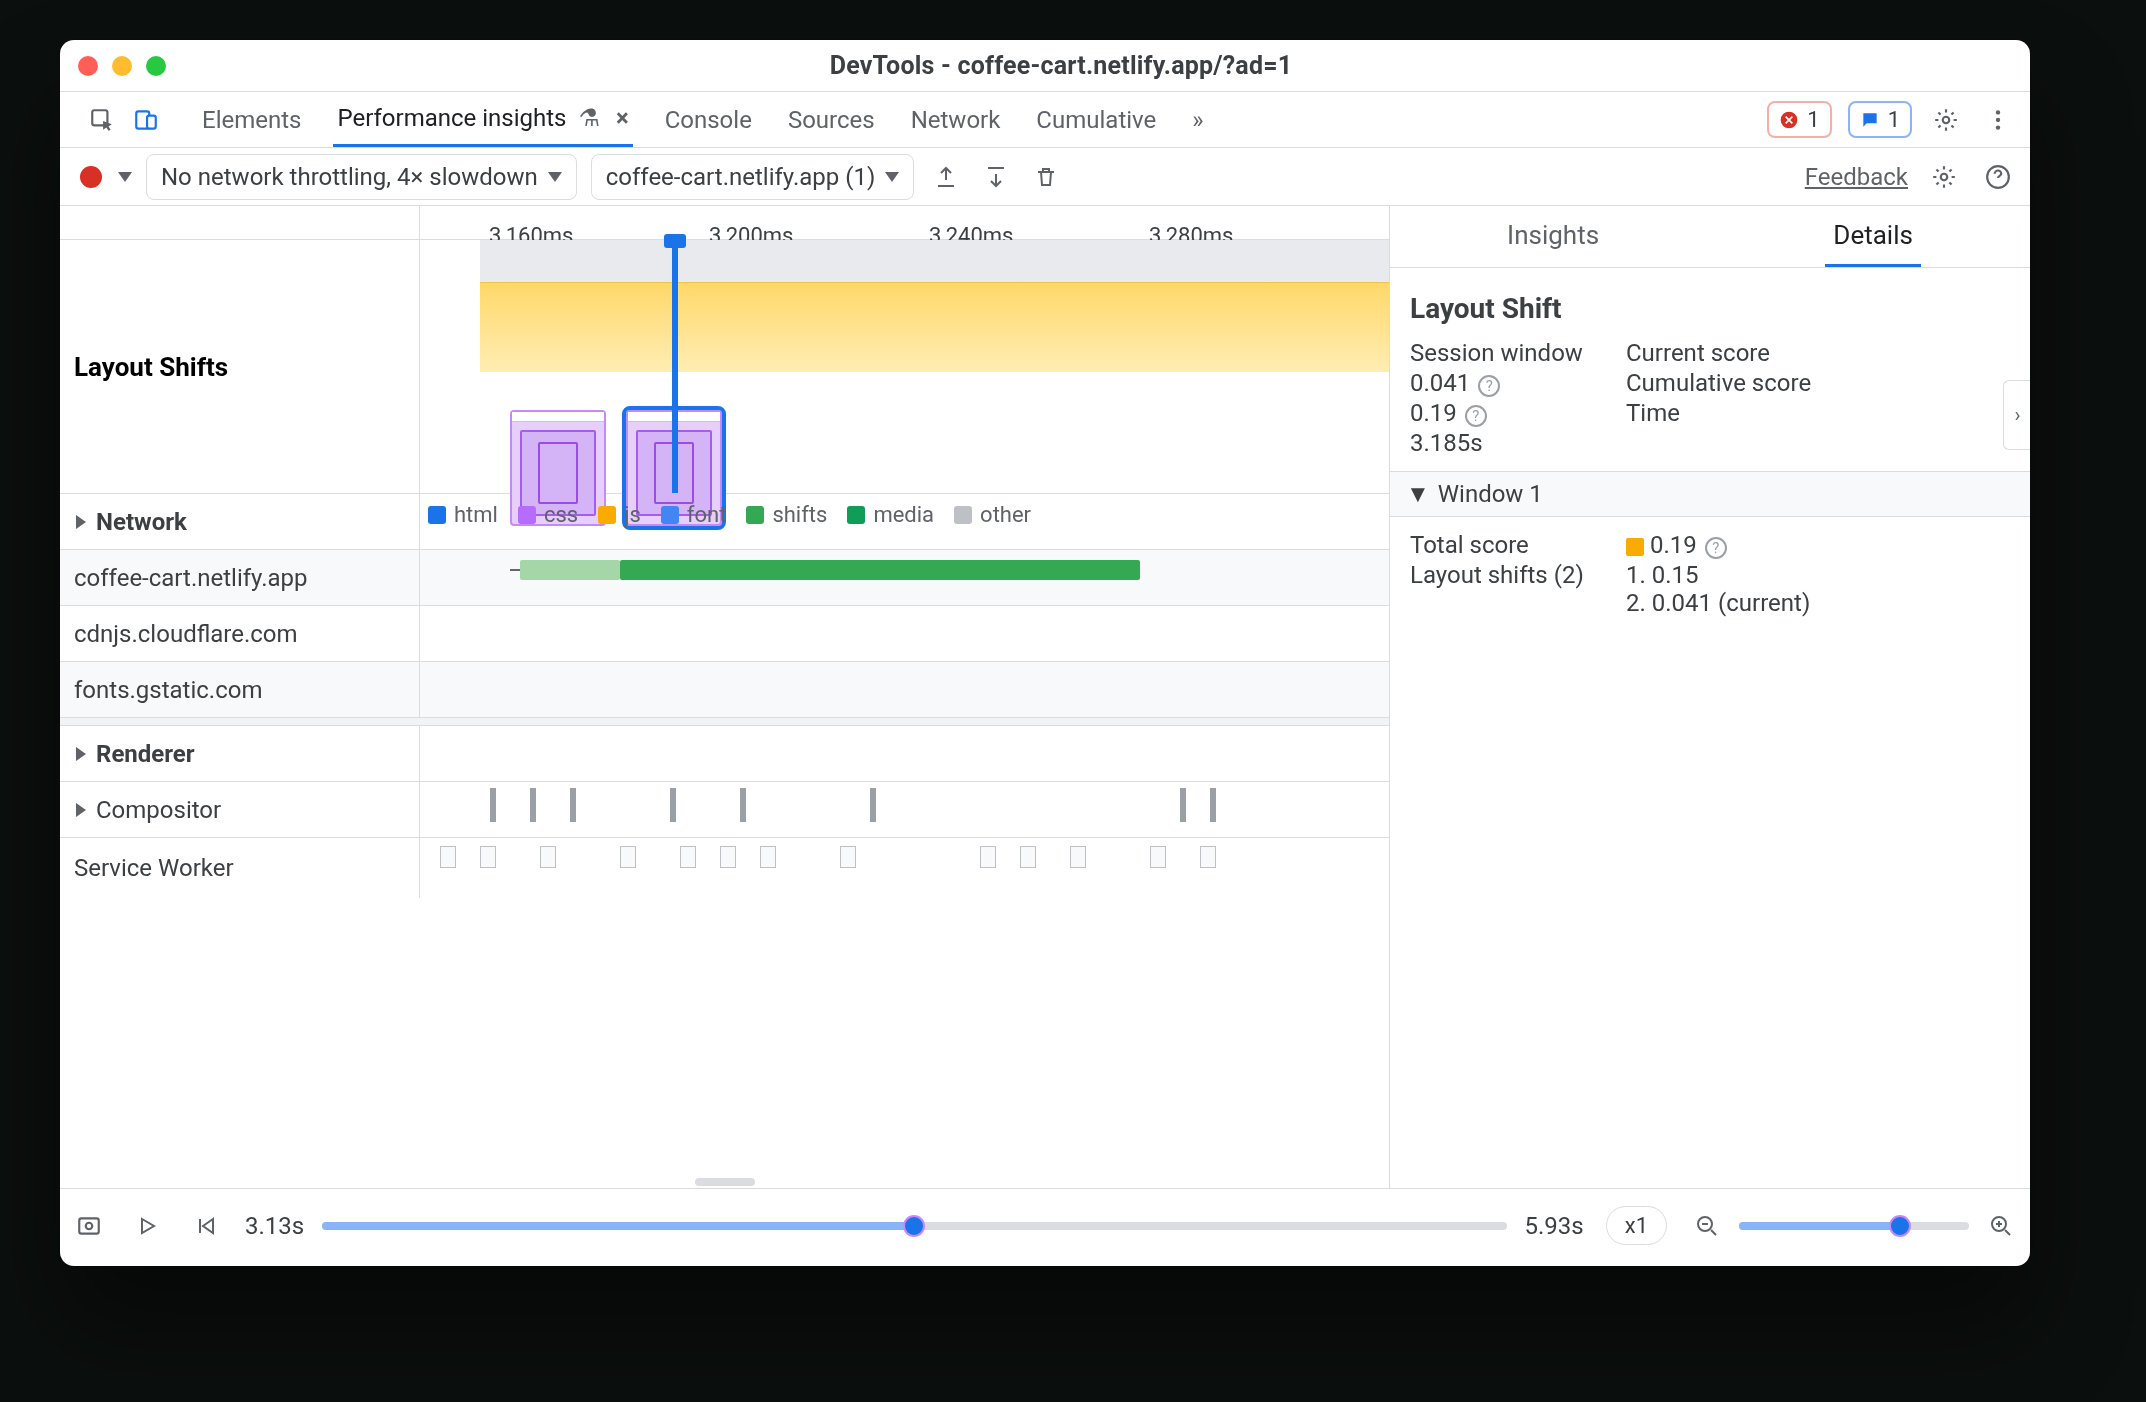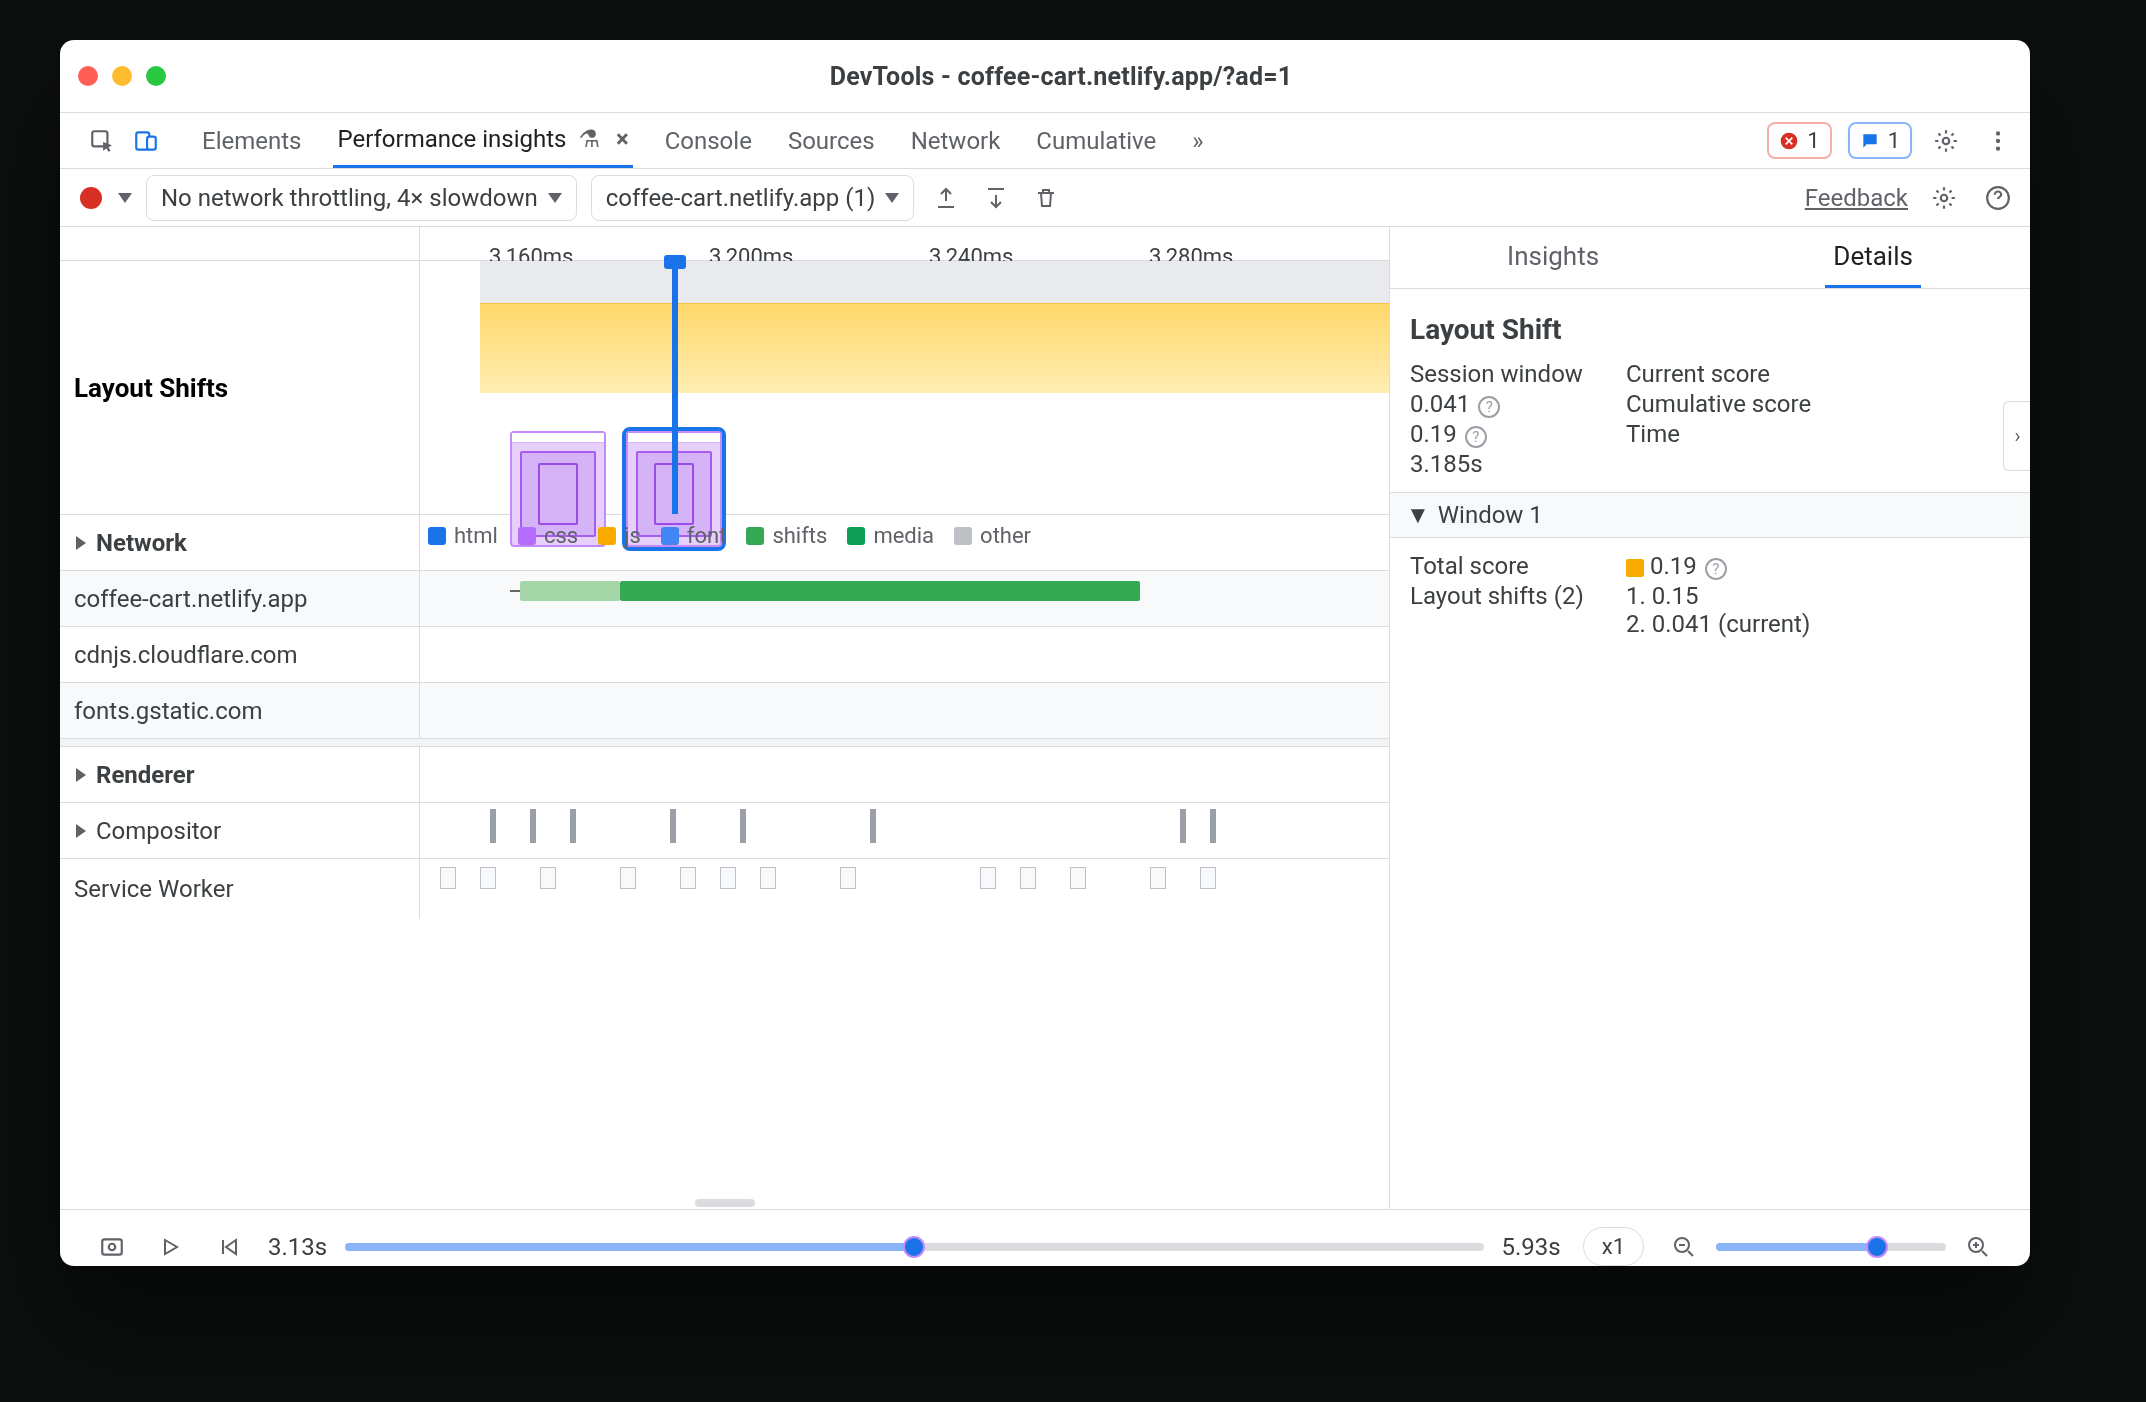--- a/index.html
+++ b/index.html
@@ -15,21 +15,21 @@
     --purple:#b66dff;
     --yellow:#f9ab00;
     --red:#ea4335;
     --chip:#e8eaed;
   }
   *{box-sizing:border-box;font-family:-apple-system,BlinkMacSystemFont,"Segoe UI",Roboto,Helvetica,Arial,sans-serif;}
   html,body{margin:0;padding:0;background:#0b0f0d;}
   .stage{width:2146px;height:1402px;position:relative;}
   .window{position:absolute;left:60px;top:40px;width:1970px;height:1226px;border-radius:14px;background:var(--bg);overflow:hidden;box-shadow:0 60px 100px rgba(0,0,0,.45),0 0 0 1px rgba(0,0,0,.1);}
   
-  .titlebar{height:73px;display:flex;align-items:center;padding:0 18px;border-bottom:1px solid var(--border);}
+  .titlebar{height:52px;display:flex;align-items:center;padding:0 18px;border-bottom:1px solid var(--border);}
   .traffic{display:flex;gap:14px;align-items:center;margin-right:18px;}
   .dot{width:20px;height:20px;border-radius:50%;}
   .dot.close{background:#ff5f57;}
   .dot.min{background:#febc2e;}
   .dot.max{background:#28c840;}
   .title{flex:1;text-align:center;font-weight:700;color:#3c4043;font-size:25px;letter-spacing:.2px;}
 
   
   .tabstrip{display:flex;align-items:center;height:56px;border-bottom:1px solid var(--border);padding:0 14px;gap:12px;}
   .ts-left{display:flex;align-items:center;gap:8px;padding:4px 10px;}
@@ -110,21 +110,21 @@
   .sq.other{background:#bdc1c6;}
 
   .netbar{position:absolute;height:20px;top:10px;border-radius:2px;}
   .net-row{height:42px;}
 
   
   .tickmark{position:absolute;top:6px;width:6px;height:34px;background:#9aa0a6;}
   .mini{position:absolute;top:8px;width:16px;height:22px;border:1px solid #bdc1c6;background:#f8f9fa;}
 
   
-  .footer{height:74px;border-top:1px solid var(--border);display:flex;align-items:center;padding:0 34px;gap:22px;}
+  .footer{height:74px;border-top:1px solid var(--border);display:flex;align-items:center;padding:0 11px;gap:22px;}
   .range{flex:1;display:flex;align-items:center;gap:18px;}
   .slider{position:relative;flex:1;height:8px;background:#dadce0;border-radius:4px;}
   .slider .fill{position:absolute;left:0;top:0;bottom:0;width:50%;background:#8ab4f8;border-radius:4px;}
   .slider .thumb{position:absolute;top:50%;transform:translate(-50%,-50%);width:22px;height:22px;border-radius:50%;background:#1a73e8;}
   .pillbtn{border:1px solid var(--border);border-radius:20px;padding:6px 18px;font-size:22px;color:#3c4043;}
   .tval{font-size:24px;color:#3c4043;}
   .zoom{display:flex;align-items:center;gap:14px;}
   .zslider{position:relative;width:230px;height:8px;background:#dadce0;border-radius:4px;}
   .zslider .fill{position:absolute;left:0;top:0;bottom:0;width:70%;background:#8ab4f8;border-radius:4px;}
   .zslider .thumb{position:absolute;top:50%;left:70%;transform:translate(-50%,-50%);width:22px;height:22px;border-radius:50%;background:#1a73e8;}

